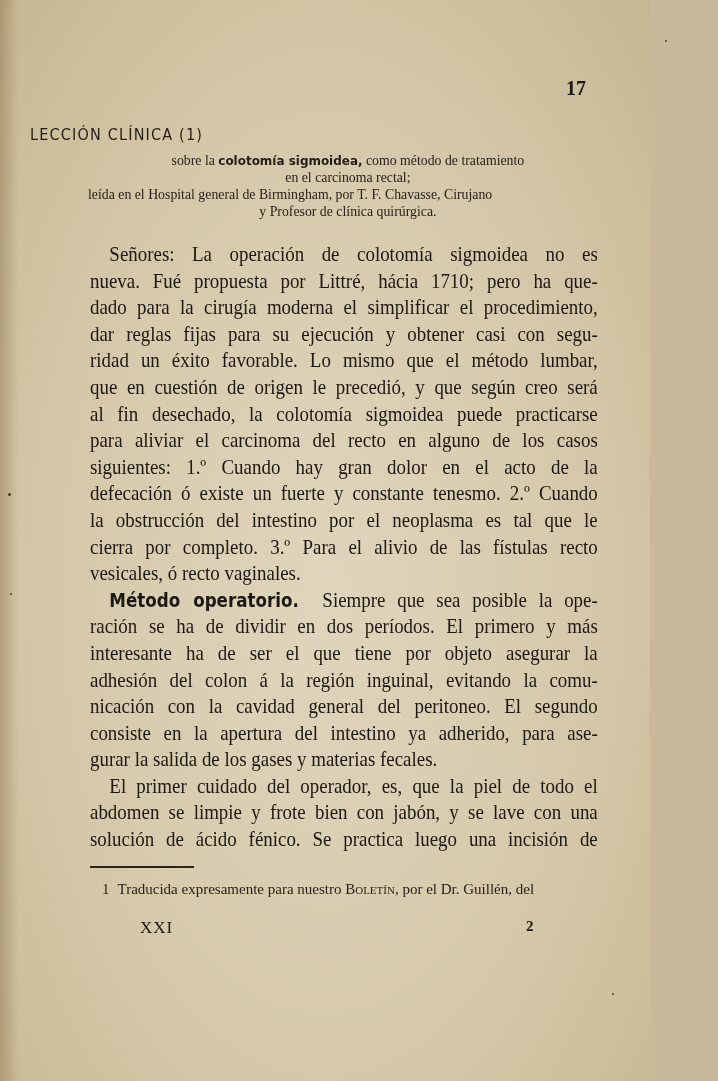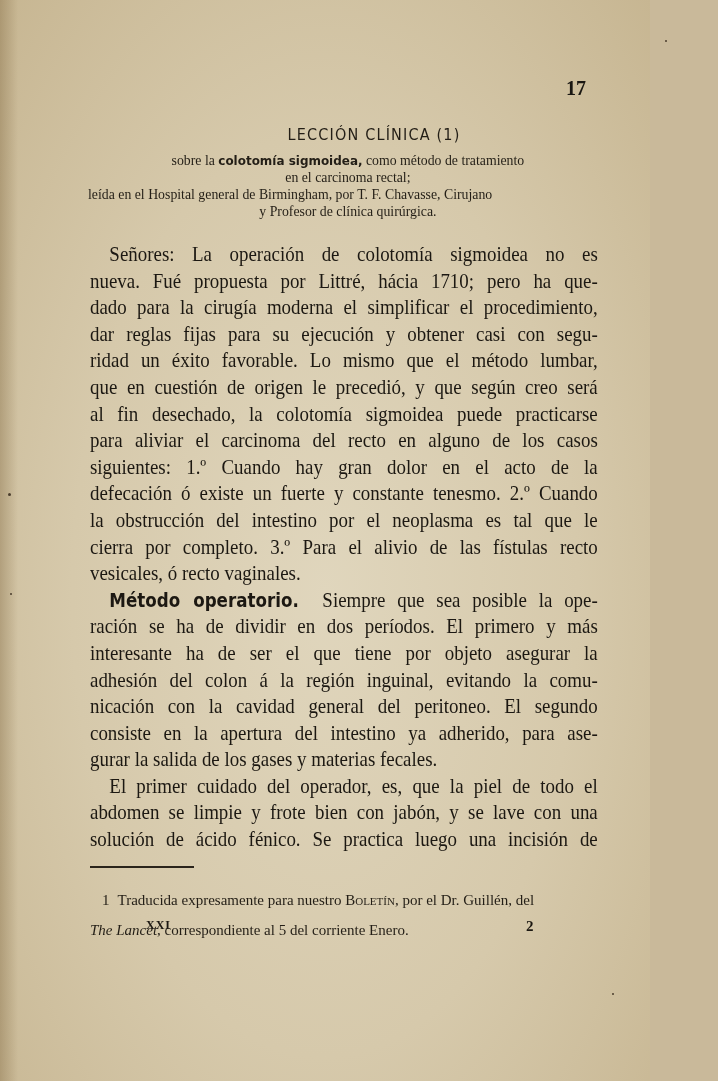--- a/index.html
+++ b/index.html
@@ -27,21 +27,20 @@
       left: 566px;
       top: 77px;
       font-size: 20px;
       font-weight: bold;
       color: #1a1712;
     }
     .heading {
       position: absolute;
       left: 0;
       width: 718px;
-      text-align: center;
       top: 125px;
       font-size: 16px;
       letter-spacing: 1.2px;
       color: #231e16;
       font-family: "DejaVu Sans Condensed", "DejaVu Sans", sans-serif;
       padding-left: 30px;
       box-sizing: border-box;
     }
     .subtitle {
       position: absolute;
@@ -111,31 +110,30 @@
       left: 90px;
       top: 880px;
       width: 530px;
       font-size: 15px;
       line-height: 19px;
       color: #231e16;
     }
     .footnote .ln {
       display: block;
       white-space: nowrap;
-      margin-top: 11px;
     }
     .footnote .fn-num { padding-left: 12px; margin-right: 8px; }
     .footnote .smallcaps { font-variant: small-caps; }
     .footnote .ital { font-style: italic; }
     .signature-left {
       position: absolute;
-      left: 146px;
+      left: 140px;
       top: 918px;
-      font-size: 12px;
-      font-weight: bold;
+      font-size: 17px;
+      font-weight: normal;
       letter-spacing: 1px;
       color: #1c1812;
     }
     .signature-right {
       position: absolute;
       left: 526px;
       top: 918px;
       font-size: 15px;
       font-weight: bold;
       color: #1c1812;
@@ -189,21 +187,20 @@
 
     <span class="ln indent">El primer cuidado del operador, es, que la piel de todo el</span>
     <span class="ln">abdomen se limpie y frote bien con jabón, y se lave con una</span>
     <span class="ln">solución de ácido fénico. Se practica luego una incisión de</span>
   </div>
 
   <div class="footnote-rule"></div>
 
   <div class="footnote">
     <span class="ln"><span class="fn-num">1</span><span>Traducida expresamente para nuestro </span><span class="smallcaps">Boletín</span><span>, por el Dr. Guillén, del</span></span>
-    <span class="ln"><span class="ital">The Lancet</span><span>, correspondiente al 5 del corriente Enero.</span></span>
   </div>
 
   <div class="signature-left">XXI</div>
   <div class="signature-right">2</div>
 
   <div class="speck" style="left:8px; top:493px;"></div>
   <div class="speck" style="left:10px; top:593px; width:2px; height:2px;"></div>
   <div class="speck" style="left:665px; top:40px; width:2px; height:2px;"></div>
   <div class="speck" style="left:612px; top:993px; width:2px; height:2px;"></div>
 </div>

